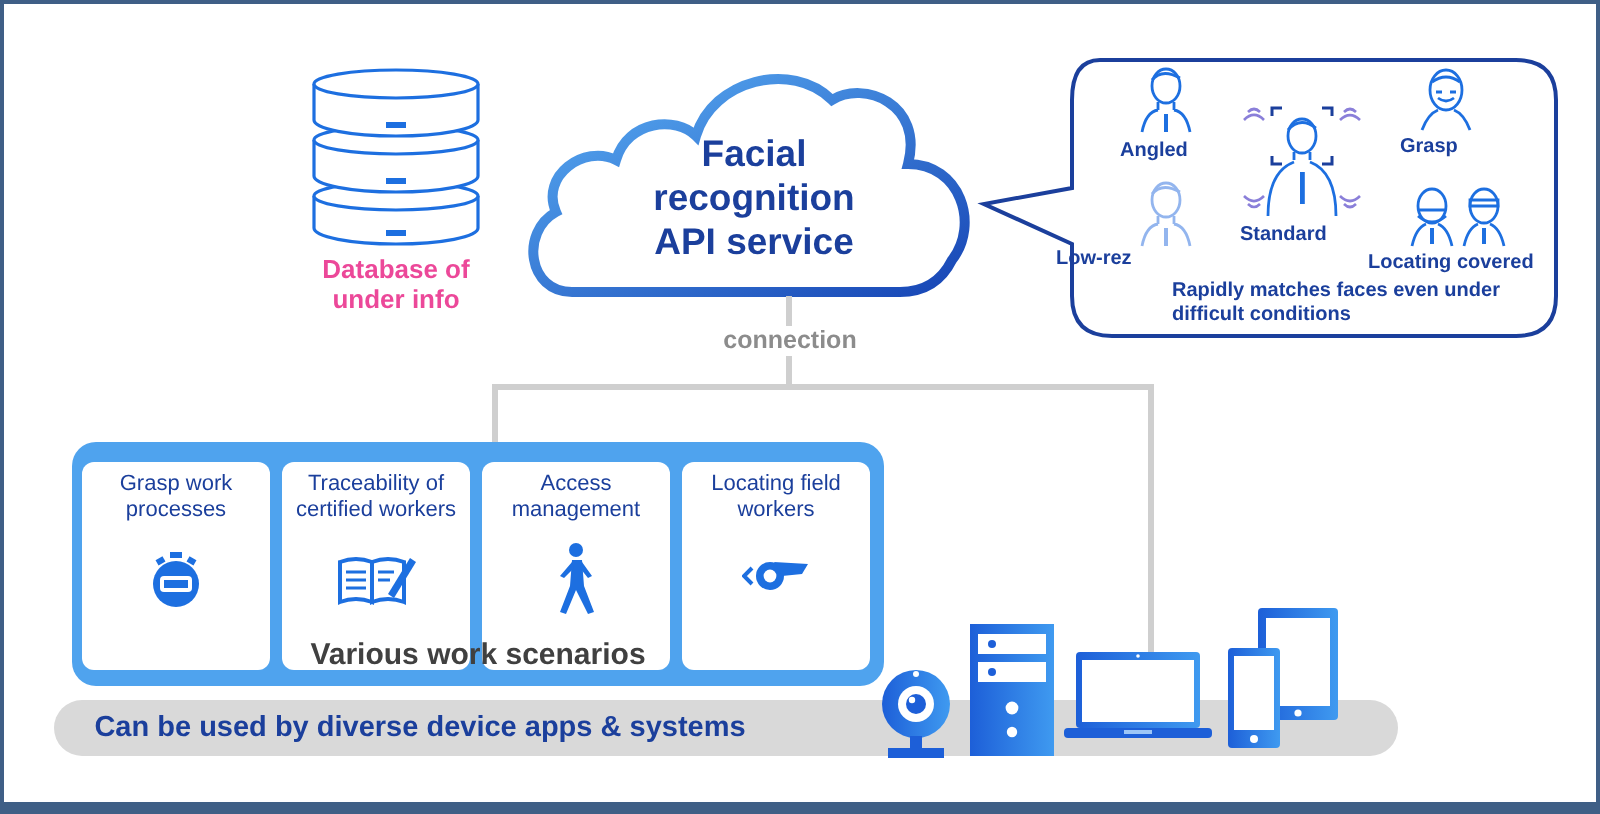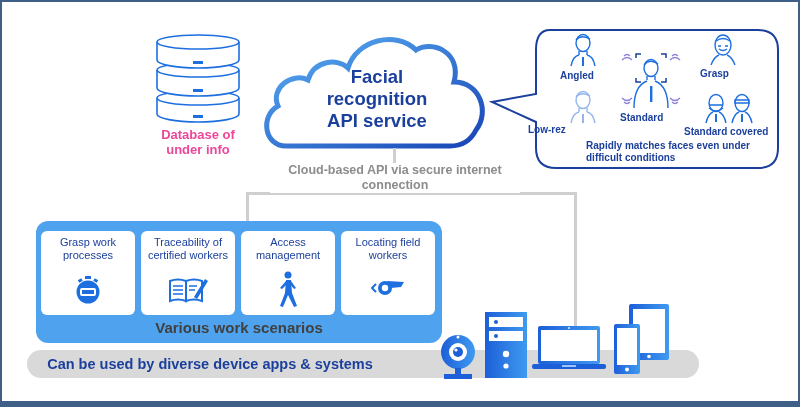--- a/index.html
+++ b/index.html
@@ -22,21 +22,21 @@
   .connector-h { left: 246px; top: 192px; width: 330px; height: 3px; background: #cfcfcf; }
   .connector-v1 { left: 246px; top: 192px; width: 3px; height: 30px; background: #cfcfcf; }
   .connector-v2 { left: 574px; top: 192px; width: 3px; height: 140px; background: #cfcfcf; }
   .connector-top { left: 393px; top: 148px; width: 3px; height: 46px; background: #cfcfcf; }
   .devices-bar { left: 27px; top: 350px; width: 672px; height: 28px; background: #d9d9d9;
     border-radius: 14px; }
   .devices-bar-text { left: 30px; top: 354px; width: 360px; text-align: center; color: #1b3f9c;
     font-weight: bold; font-size: 14.5px; line-height: 20px; }
   .scenarios-panel { left: 36px; top: 221px; width: 406px; height: 122px; background: #4fa3ee;
     border-radius: 12px; }
-  .scenario-card { position: absolute; top: 10px; width: 94px; height: 84px; background: #fff;
+  .scenario-card { position: absolute; top: 10px; width: 94px; height: 104px; background: #fff;
     border-radius: 6px; padding-left: 48px; }
   .scenario-label { position: absolute; left: 0; top: 5px; width: 100%; text-align: center;
     color: #1b3f9c; font-size: 11px; line-height: 13px; }
   .scenario-icon { position: absolute; left: 50%; top: 45px; transform: translateX(-50%); }
   .scenarios-title { position: absolute; left: 0; top: 98px; width: 100%; text-align: center;
     color: #404040; font-weight: bold; font-size: 15px; line-height: 18px; }
 </style>
 </head>
 <body>
 
@@ -74,21 +74,20 @@
   <div>recognition</div>
   <div>API service</div>
 </div>
 
 <div class="abs connector-top"></div>
 <div class="abs connector-h"></div>
 <div class="abs connector-v1"></div>
 <div class="abs connector-v2"></div>
 
 <div class="abs cloud-caption" style="background:#fff">
-  <div>Cloud-based API via secure internet</div>
   <div>connection</div>
 </div>
 
 <svg class="abs" style="left:488px;top:24px" width="300" height="148" viewBox="0 0 300 148">
   <path d="M62 6 H270 Q290 6 290 26 V124 Q290 144 270 144 H68 Q48 144 48 124 V98 L4 78 L48 70 V26 Q48 6 62 6 Z" fill="#fff" stroke="#1b3f9c" stroke-width="2"></path>
 </svg>
 
 <svg class="abs" style="left:567px;top:32px" width="32" height="36" viewBox="0 0 32 36">
   <g fill="none" stroke="#1d6fe0" stroke-width="1.4">
     <ellipse cx="16" cy="11" rx="7" ry="8.5"></ellipse>
@@ -142,21 +141,21 @@
     <ellipse cx="12" cy="11" rx="7" ry="8.5"></ellipse>
     <path d="M5 13 h14 M5 16 Q12 22 19 16"></path>
     <path d="M2 31 Q4 22 9 20 M22 31 Q20 22 15 20"></path>
     <ellipse cx="38" cy="11" rx="7" ry="8.5"></ellipse>
     <path d="M31 8 h14 v3 h-14 Z"></path>
     <path d="M28 31 Q30 22 35 20 M48 31 Q46 22 41 20"></path>
   </g>
   <rect x="11" y="22" width="2" height="8" fill="#1d6fe0"></rect>
   <rect x="37" y="22" width="2" height="8" fill="#1d6fe0"></rect>
 </svg>
-<div class="abs bubble-label" style="left:684px;top:126px;width:90px">Standard covered</div>
+<div class="abs bubble-label" style="left:684px;top:126px;width:90px">Locating covered</div>
 
 <div class="abs bubble-caption">
   <div>Rapidly matches faces even under</div>
   <div>difficult conditions</div>
 </div>
 
 <div class="abs devices-bar"></div>
 <div class="abs devices-bar-text">Can be used by diverse device apps &amp; systems</div>
 
 <div class="abs scenarios-panel">

